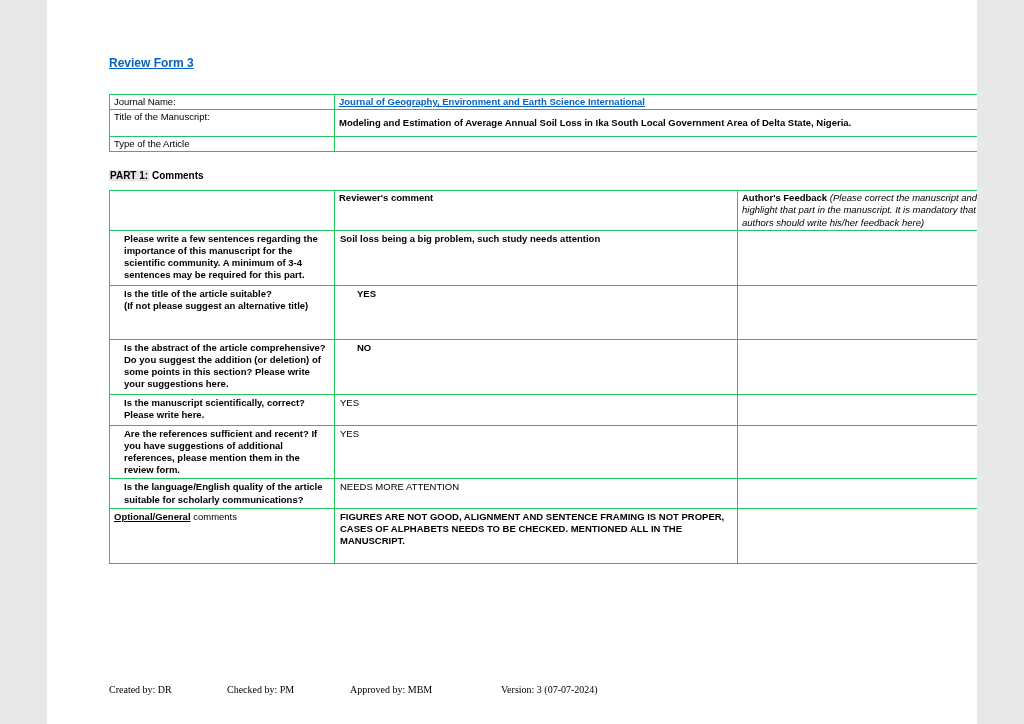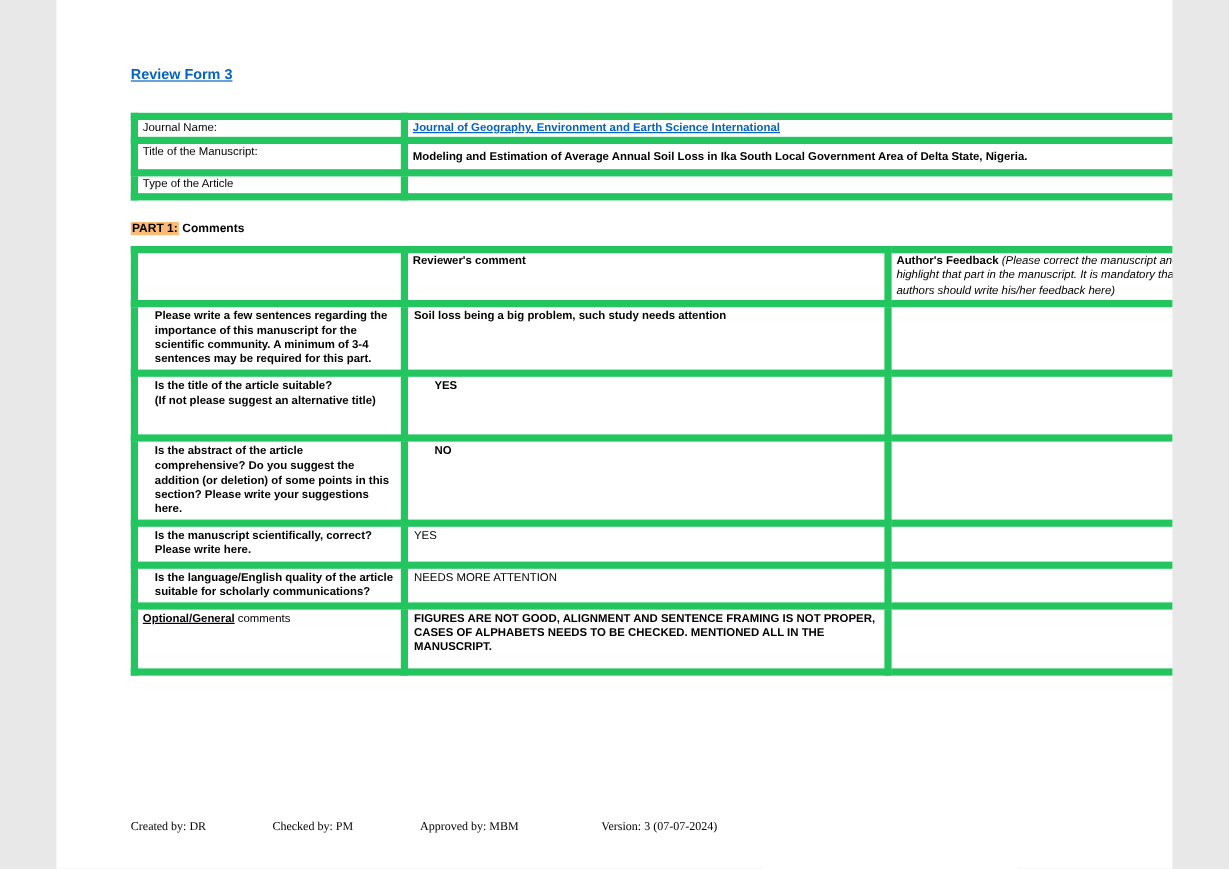--- a/index.html
+++ b/index.html
@@ -26,21 +26,21 @@
     font-weight: bold;
     font-size: 12px;
     text-decoration: underline;
   }
   table {
     border-collapse: collapse;
     table-layout: fixed;
     width: 901px;
   }
   td {
-    border: 6px solid #22c55e;
+    border: 1px solid #22c55e;
     font-size: 9.5px;
     vertical-align: top;
     padding: 1px 4px;
     line-height: 1.28;
     word-wrap: break-word;
   }
   .b { font-weight: bold; }
   .info-table { margin-top: 23px; }
   .info-table tr.r-s { height: 14px; }
   .info-table tr.r-t { height: 27px; }
@@ -51,21 +51,21 @@
     font-weight: bold;
     text-decoration: underline;
     cursor: pointer;
   }
   .part-heading {
     margin-top: 18px;
     font-size: 10px;
     font-weight: bold;
     height: 13px;
   }
-  .hl { background: #fdba74; padding: 0 1px; }
+  .hl { background: #e5e5e5; padding: 0 1px; }
   .comments-table { margin-top: 7px; }
   .comments-table td.qcell { padding: 2px 6px 2px 14px; font-weight: bold; white-space: pre-line; }
   .comments-table td.qcell-opt { padding: 2px 6px 2px 4px; font-weight: normal; }
   .comments-table td.ccell { padding: 2px 5px; }
   .comments-table td.indent { padding-left: 22px; }
   .comments-table td.fcell { padding: 2px 5px; }
   .hdr-reviewer { font-weight: bold; }
   .hdr-author-note { font-style: italic; font-weight: normal; }
   .u { text-decoration: underline; font-weight: bold; }
   tr.h-head   { height: 30px; }
@@ -157,20 +157,25 @@
         <td class="ccell b indent">NO</td>
         <td class="fcell"></td>
       </tr>
 
       <tr class="h-r4">
         <td class="qcell">Is the manuscript scientifically, correct? Please write here.</td>
         <td class="ccell">YES</td>
         <td class="fcell"></td>
       </tr>
 
+      <tr class="h-r5">
+        <td class="qcell">Are the references sufficient and recent? If you have suggestions of additional references, please mention them in the review form.</td>
+        <td class="ccell">YES</td>
+        <td class="fcell"></td>
+      </tr>
 
       <tr class="h-r6">
         <td class="qcell">Is the language/English quality of the article suitable for scholarly communications?</td>
         <td class="ccell">NEEDS MORE ATTENTION</td>
         <td class="fcell"></td>
       </tr>
 
       <tr class="h-r7">
         <td class="qcell-opt"><span class="u">Optional/General</span><span> comments</span></td>
         <td class="ccell b">FIGURES ARE NOT GOOD, ALIGNMENT AND SENTENCE FRAMING IS NOT PROPER, CASES OF ALPHABETS NEEDS TO BE CHECKED. MENTIONED ALL IN THE MANUSCRIPT.</td>

